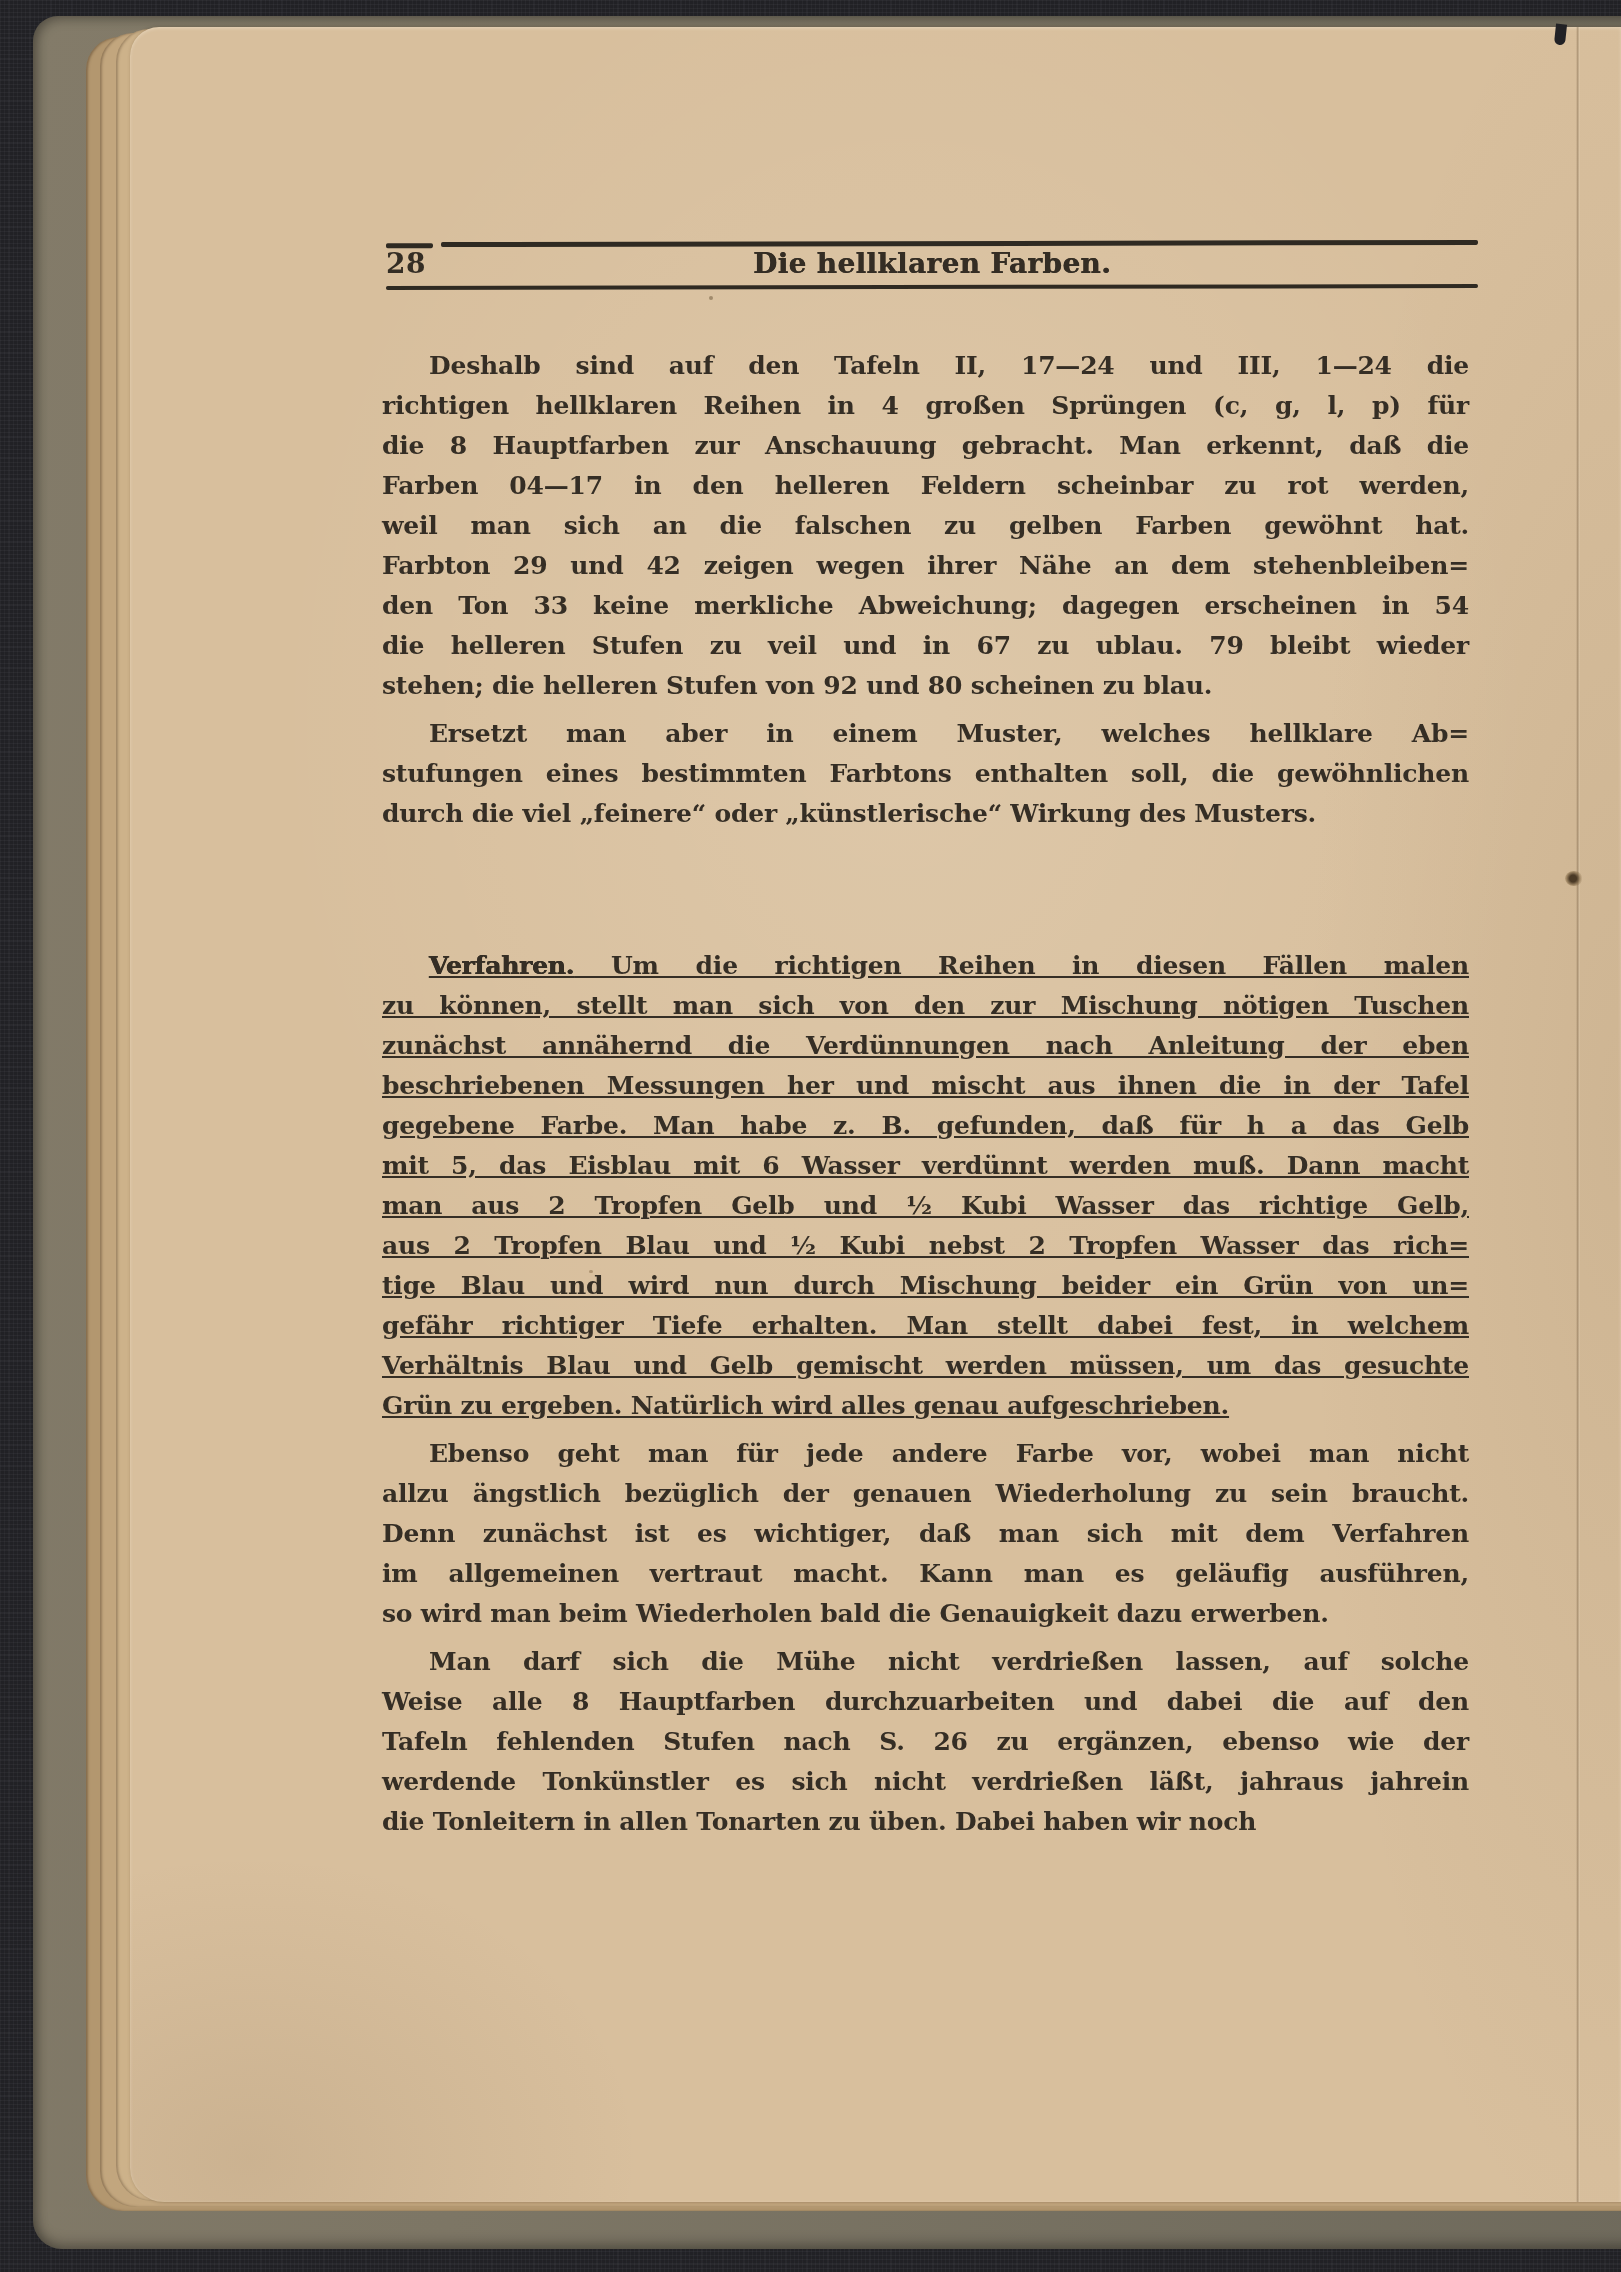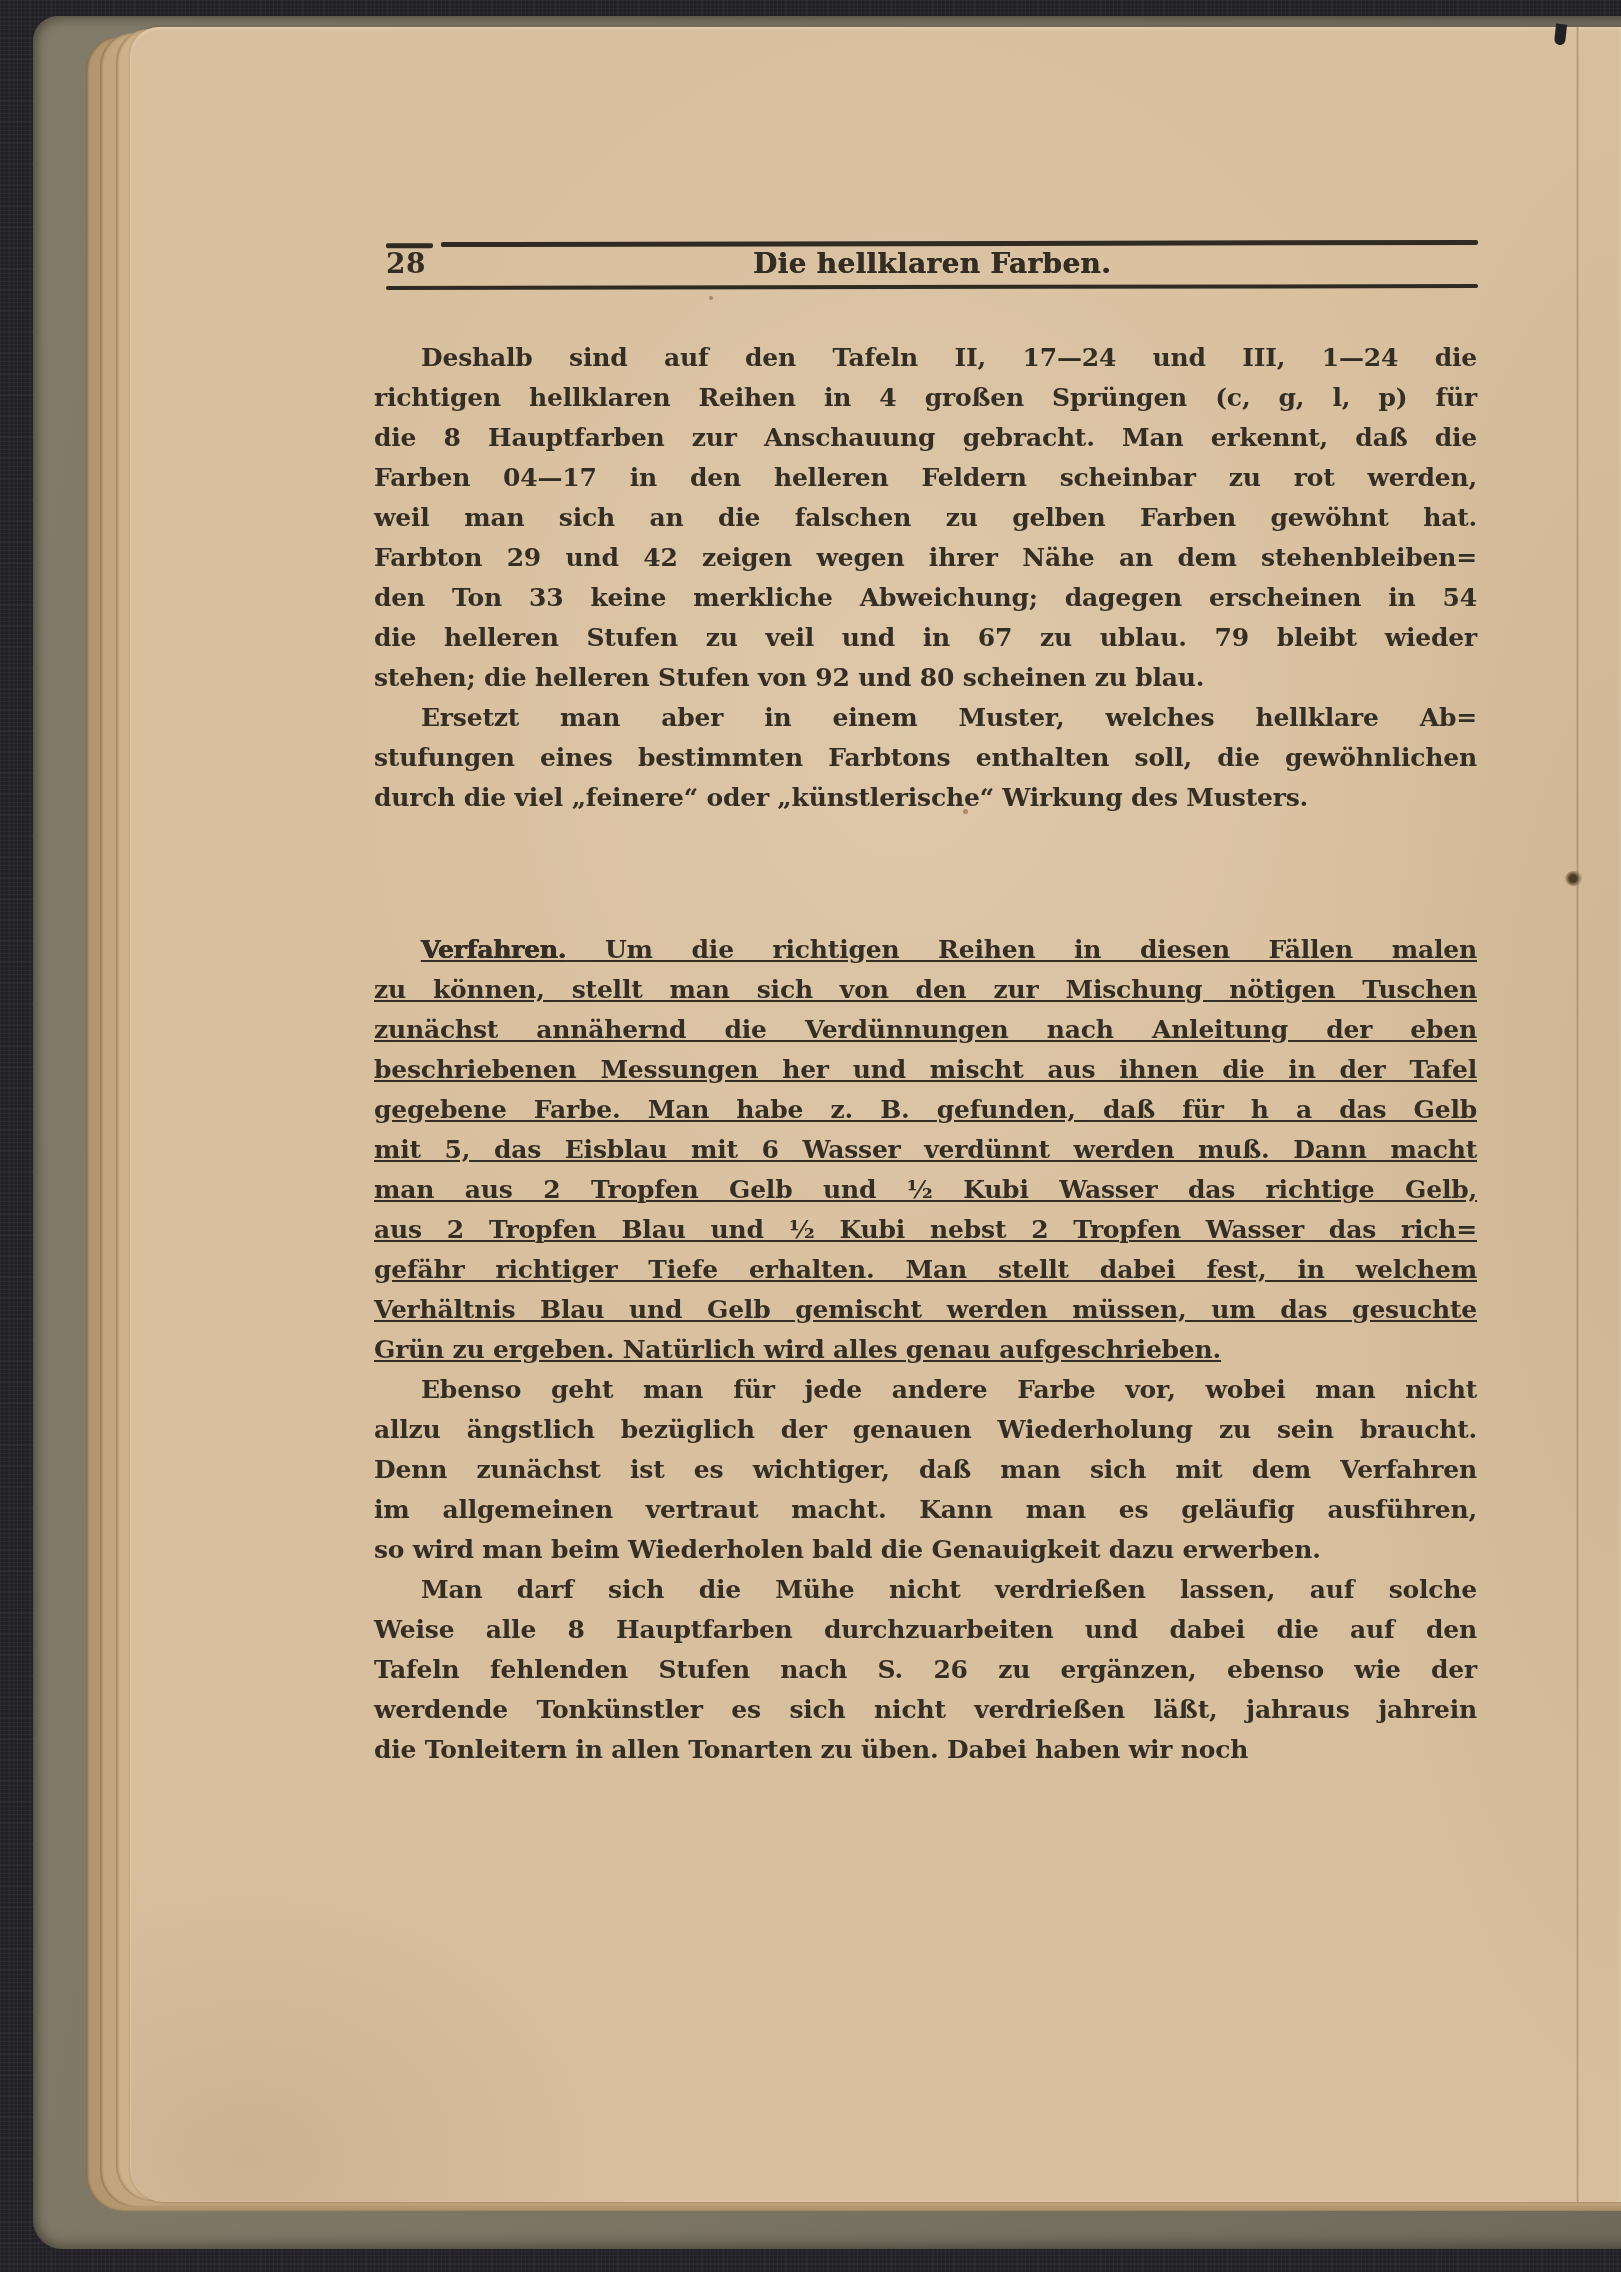--- a/index.html
+++ b/index.html
@@ -47,21 +47,21 @@
   .rule-bottom{left:256px;top:258px;width:1092px;height:3.6px;transform:rotate(-0.1deg);}
 
   .header{position:absolute;left:256px;top:221px;width:1092px;height:34px;}
   .page-number{position:absolute;left:0;top:0;font-size:28px;line-height:31px;font-weight:bold;letter-spacing:0.6px;}
   .running-title{position:absolute;left:0;right:0;top:0;text-align:center;
     font-size:28px;line-height:31px;font-weight:bold;letter-spacing:0.3px;
     text-shadow:0.4px 0 0 currentColor;}
 
   .body-text{position:absolute;left:244px;top:311px;width:1103px;
     font-size:25px;font-weight:bold;letter-spacing:-0.2px;color:#352e25;}
-  .paragraph{margin:0;}
+  .paragraph{margin:8px;}
   .paragraph.space-before{margin-top:112px;text-decoration:underline;}
   .line{line-height:40px;text-align:justify;text-align-last:justify;white-space:nowrap;}
   .line.last{text-align-last:left;}
   .line.indent{text-indent:47px;}
   .line b{font-weight:bold;text-shadow:0.5px 0 0 currentColor, -0.2px 0 0 currentColor;}
 </style>
 </head>
 <body>
 
 <div class="scene">
@@ -106,20 +106,21 @@
           </div>
           <div class="paragraph space-before">
             <div class="line indent"><b>Verfahren.</b> Um die richtigen Reihen in diesen Fällen malen</div>
             <div class="line">zu können, stellt man sich von den zur Mischung nötigen Tuschen</div>
             <div class="line">zunächst annähernd die Verdünnungen nach Anleitung der eben</div>
             <div class="line">beschriebenen Messungen her und mischt aus ihnen die in der Tafel</div>
             <div class="line">gegebene Farbe. Man habe z. B. gefunden, daß für h a das Gelb</div>
             <div class="line">mit 5, das Eisblau mit 6 Wasser verdünnt werden muß. Dann macht</div>
             <div class="line">man aus 2 Tropfen Gelb und ½ Kubi Wasser das richtige Gelb,</div>
             <div class="line">aus 2 Tropfen Blau und ½ Kubi nebst 2 Tropfen Wasser das rich=</div>
+            <div class="line">tige Blau und wird nun durch Mischung beider ein Grün von un=</div>
             <div class="line">gefähr richtiger Tiefe erhalten. Man stellt dabei fest, in welchem</div>
             <div class="line">Verhältnis Blau und Gelb gemischt werden müssen, um das gesuchte</div>
             <div class="line last">Grün zu ergeben. Natürlich wird alles genau aufgeschrieben.</div>
           </div>
           <div class="paragraph">
             <div class="line indent">Ebenso geht man für jede andere Farbe vor, wobei man nicht</div>
             <div class="line">allzu ängstlich bezüglich der genauen Wiederholung zu sein braucht.</div>
             <div class="line">Denn zunächst ist es wichtiger, daß man sich mit dem Verfahren</div>
             <div class="line">im allgemeinen vertraut macht. Kann man es geläufig ausführen,</div>
             <div class="line last">so wird man beim Wiederholen bald die Genauigkeit dazu erwerben.</div>

